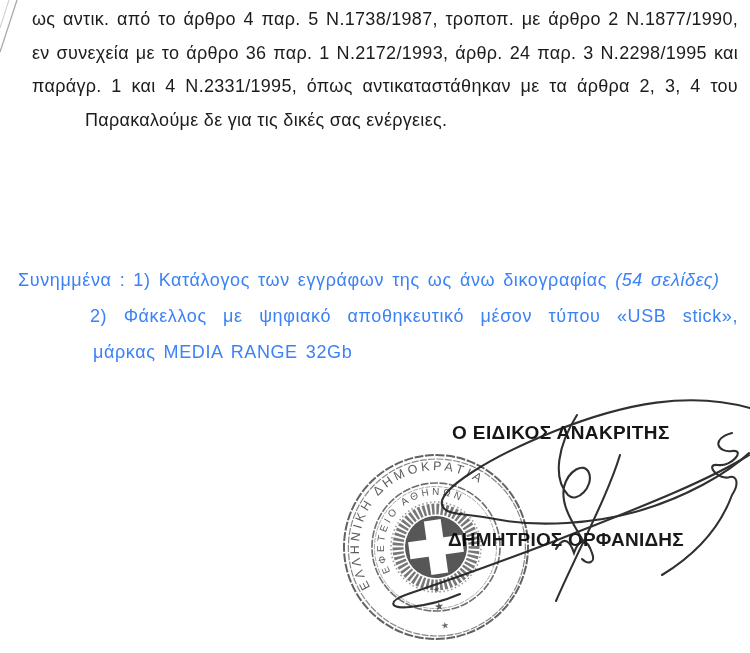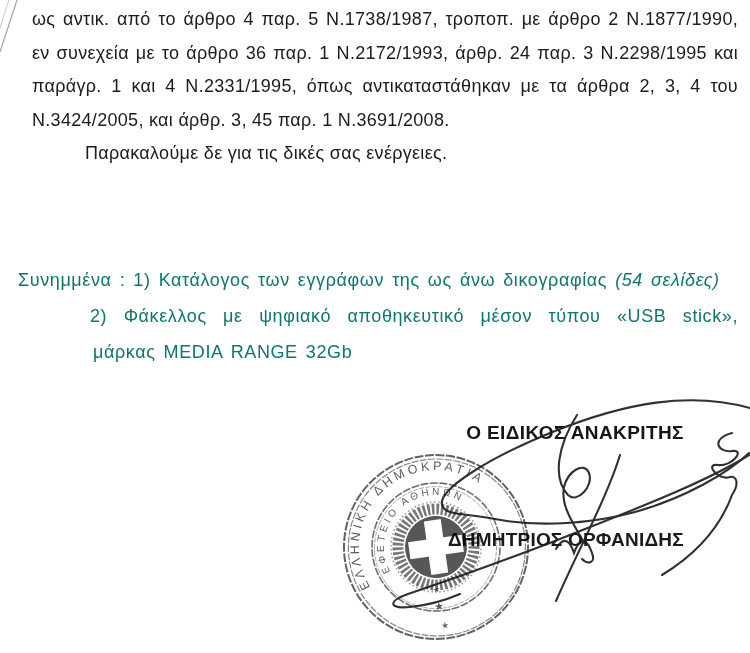--- a/index.html
+++ b/index.html
@@ -18,30 +18,30 @@
     font-size:18px; line-height:33.5px; letter-spacing:0.3px;
     color:#1c1c1c;
   }
   .line-just { text-align:justify; text-align-last:justify; }
   .closing { padding-left:53px; }
 
   
   .attachments {
     position:absolute; left:18px; top:262px; width:720px;
     font-size:18px; line-height:36px; letter-spacing:0.6px; word-spacing:2.5px;
-    color:#0f766e;
+    color:#3b82f6;
   }
   .att-item2 { padding-left:72px; text-align:justify; text-align-last:justify; }
   .att-item2b { padding-left:75px; }
   .italic { font-style:italic; }
 
   
   .sig-title {
     position:absolute; left:452px; top:422px; width:246px;
-    text-align:center; font-size:19px; font-weight:700; letter-spacing:0.4px;
+    font-size:19px; font-weight:700; letter-spacing:0.4px;
     color:#161616;
   }
   .sig-name {
     position:absolute; left:448px; top:529px; width:258px;
     text-align:left; font-size:19px; font-weight:700; letter-spacing:0.2px;
     color:#1a1a1a;
   }
   .sig-role {
     position:absolute; left:448px; top:555px; width:258px;
     text-align:center; font-size:19px; font-weight:700; letter-spacing:0.4px;
@@ -63,21 +63,20 @@
 
   <svg class="corner-svg" viewBox="0 0 40 70">
     <line x1="0" y1="52" x2="17" y2="0" stroke="#a8a8a8" stroke-width="1.3"></line>
     <line x1="0" y1="28" x2="9" y2="0" stroke="#c9c9c9" stroke-width="1"></line>
   </svg>
 
   <div class="body-text">
     <div class="line-just">ως αντικ. από το άρθρο 4 παρ. 5 Ν.1738/1987, τροποπ. με άρθρο 2 Ν.1877/1990,</div>
     <div class="line-just">εν συνεχεία με το άρθρο 36 παρ. 1 Ν.2172/1993, άρθρ. 24 παρ. 3 Ν.2298/1995 και</div>
     <div class="line-just">παράγρ. 1 και 4 Ν.2331/1995, όπως αντικαταστάθηκαν με τα άρθρα 2, 3, 4 του</div>
-    <div>Ν.3424/2005, και άρθρ. 3, 45 παρ. 1 Ν.3691/2008.</div>
     <div class="closing">Παρακαλούμε δε για τις δικές σας ενέργειες.</div>
   </div>
 
   <div class="attachments">
     <div>
       <span>Συνημμένα : </span><span>1) Κατάλογος των εγγράφων της ως άνω δικογραφίας </span><span class="italic">(54 σελίδες)</span>
     </div>
     <div class="att-item2">2) Φάκελλος με ψηφιακό αποθηκευτικό μέσον τύπου «USB stick»,</div>
     <div class="att-item2b">μάρκας MEDIA RANGE 32Gb</div>
   </div>

